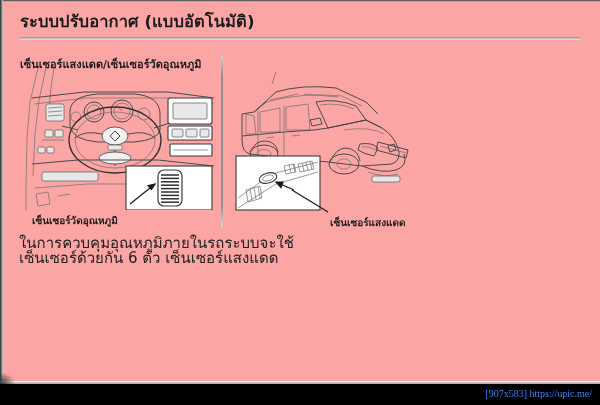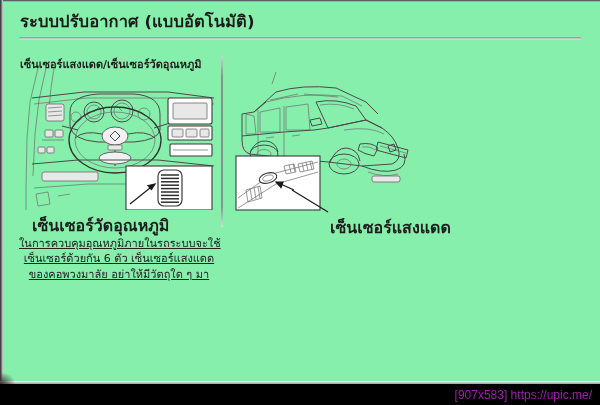--- a/index.html
+++ b/index.html
@@ -11,21 +11,21 @@
     overflow: hidden;
     font-family: "DejaVu Sans", "Liberation Sans", sans-serif;
     position: relative;
   }
 
   
   #scan {
     position: absolute;
     left: 0; top: 0;
     width: 600px; height: 384px;
-    background: #86efac;
+    background: #fca5a5;
     overflow: hidden;
   }
   
   #edge-left {
     position: absolute; left: 0; top: 0;
     width: 3px; height: 384px;
     background: linear-gradient(to right, #2b2b2b 0%, #6e6e6e 45%, #d8d8d8 100%);
   }
   #edge-top {
     position: absolute; left: 0; top: 0;
@@ -65,39 +65,38 @@
   #divider {
     position: absolute;
     left: 221px; top: 56px;
     width: 2px; height: 171px;
     background: linear-gradient(to bottom,#d0d0d0 0%, #8f8f8f 12%, #8f8f8f 88%, #d8d8d8 100%);
   }
 
   
   .caption {
     position: absolute;
-    font-size: 16px;
+    font-size: 10px;
     font-weight: bold;
     color: #1d1d1d;
     white-space: nowrap;
   }
   #cap-top-left  { left: 20px; top: 55px; font-size: 11px; text-align: center; }
   #cap-temp      { left: 32px; top: 213px; }
   #cap-sun       { left: 330px; top: 215px; text-align: center; }
 
   
   #bodytext {
     position: absolute;
     left: 19px; top: 236px;
     width: 200px;
-    font-size: 11px;
+    font-size: 15px;
     line-height: 15.4px;
     color: #232323;
     text-align: center;
-    text-decoration: underline;
   }
   #bodytext span { display: block; white-space: nowrap; }
 
   
   .illus { position: absolute; }
   #illus-dash { left: 18px; top: 68px; width: 196px; height: 142px; }
   #illus-suv  { left: 232px; top: 58px; width: 190px; height: 158px; }
 
   .ink { fill: none; stroke: #4a4a4a; stroke-width: 1; }
   .ink-t { fill: none; stroke: #6d6d6d; stroke-width: 0.7; }
@@ -111,23 +110,23 @@
   
   #wm-bar {
     position: absolute;
     left: 0; top: 384px;
     width: 600px; height: 21px;
     background: #000000;
   }
   #wm-text {
     position: absolute;
     right: 8px; top: 388px;
-    font-family: Liberation Sans, sans-serif;
-    font-size: 12px;
-    color: #a21caf;
+    font-family: Liberation Serif, serif;
+    font-size: 10px;
+    color: #3b82f6;
     white-space: nowrap;
     letter-spacing: 0px;
   }
 </style>
 </head>
 <body>
 
 <div id="scan">
 
   <div id="edge-top"></div>
@@ -306,19 +305,18 @@
     </g>
 
     <path class="arrow" d="M60 132 L96 154" fill="none"></path>
   </svg>
 
   <div class="caption" id="cap-sun">เซ็นเซอร์แสงแดด</div>
 
   <div id="bodytext">
     <span>ในการควบคุมอุณหภูมิภายในรถระบบจะใช้</span>
     <span>เซ็นเซอร์ด้วยกัน 6 ตัว เซ็นเซอร์แสงแดด</span>
-    <span>ของคอพวงมาลัย อย่าให้มีวัตถุใด ๆ มา</span>
   </div>
 
 </div>
 
 <div id="wm-bar"></div>
 <div id="wm-text">[907x583] https://upic.me/</div>
 
 </body></html>

